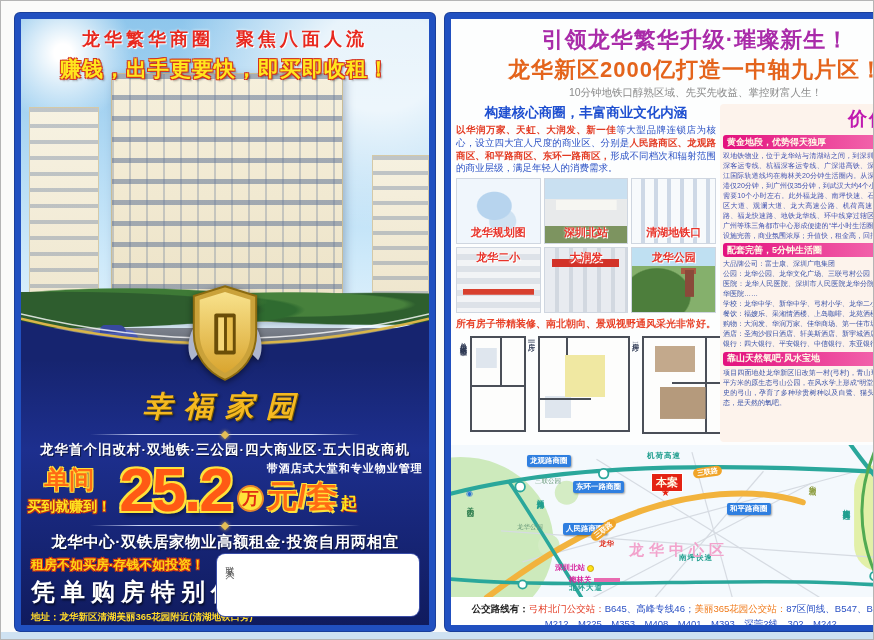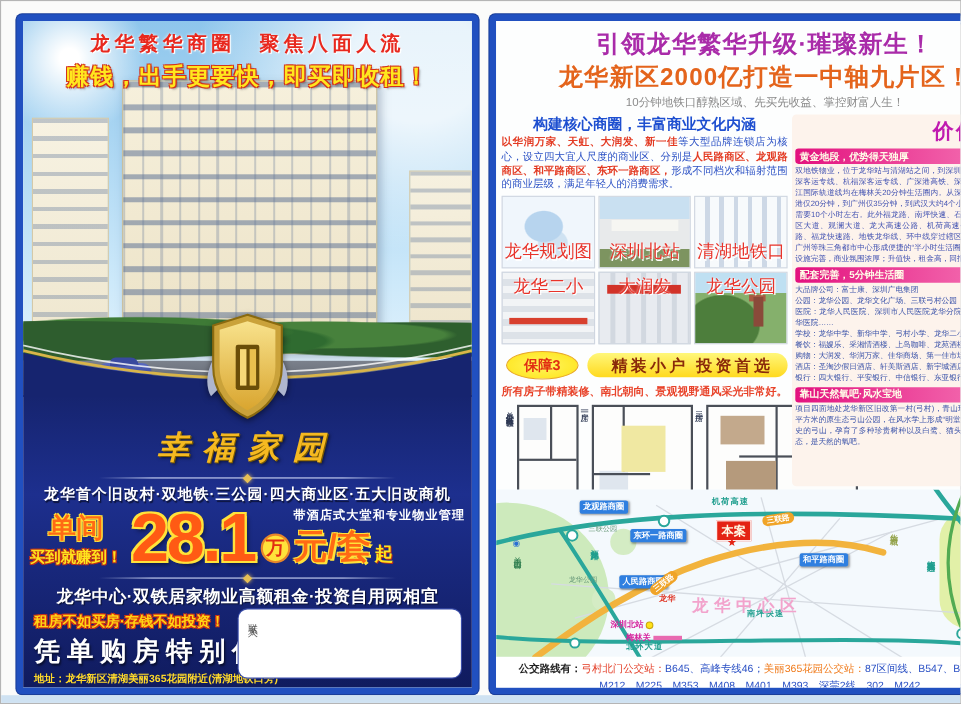--- a/index.html
+++ b/index.html
@@ -106,21 +106,21 @@
   .rp-tagline  { font-size:10.5px; color:#8a8a8a; margin-top:1px; }
 
   .rp-cols { display:flex; gap:4px; margin-top:4px; height:338px; }
   .rp-main { width:260px; }
   .rp-commerce-h { text-align:center; font-size:13.5px; font-weight:bold; color:#1e4fd0; }
   .rp-commerce-p { margin-top:2px; font-size:9.5px; line-height:1.35; text-align:justify; }
   .seg-red  { color:#e33a22; font-weight:bold; }
   .seg-blue { color:#2a50c4; }
   .photo-grid { display:grid; grid-template-columns:repeat(3,1fr); gap:3px; margin-top:3px; }
   .ph { position:relative; height:66px; border:1px solid #cfd6e0; }
-  .ph .cap { position:absolute; left:0; right:0; text-align:center; font-size:16px; font-weight:normal; color:#e8332a;
+  .ph .cap { position:absolute; left:0; right:0; text-align:center; font-size:11px; font-weight:bold; color:#e8332a;
              text-shadow:0 0 2px #ffffff, 1px 1px 0 #ffffff; }
   .cap-bottom { bottom:3px; } .cap-top { top:2px; }
   .ph1 { background:
       radial-gradient(ellipse at 45% 42%, #b7d4ee 0 26%, rgba(0,0,0,0) 28%),
       radial-gradient(ellipse at 55% 66%, #cfe2f2 0 20%, rgba(0,0,0,0) 22%), #f0f6fc; }
   .ph2 { background:
       linear-gradient(#f6f6f2,#f6f6f2) 50% 38%/74% 16% no-repeat,
       linear-gradient(#c9e0f1 0 32%, #e8eaeb 32% 74%, #7d9460 74% 100%); }
   .ph3 { background:
       repeating-linear-gradient(90deg, #f7fafc 0 9px, #cdd8e6 9px 13px),
@@ -246,21 +246,21 @@
 
       <div class="estate">幸福家园</div>
       <div class="orn"></div>
       <div class="feat">龙华首个旧改村·双地铁·三公园·四大商业区·五大旧改商机</div>
 
       <div class="price-row">
         <div class="pcol">
           <div class="unit">单间</div>
           <div class="buy">买到就赚到！</div>
         </div>
-        <div class="amount">28.1</div>
+        <div class="amount">25.2</div>
         <div class="wan">万</div>
         <div class="pright">
           <div class="mgmt">带酒店式大堂和专业物业管理</div>
           <div class="per-row">
             <span class="per">元/套</span>
             <span class="qi">起</span>
           </div>
         </div>
       </div>
 
@@ -310,24 +310,20 @@
               <span class="cap cap-top">龙华二小</span>
               </div>
             <div class="ph ph5">
               <span class="cap cap-top">大润发</span>
               </div>
             <div class="ph ph6">
               <span class="cap cap-top">龙华公园</span>
               </div>
           </div>
 
-          <div class="guar-row">
-            <div class="guar-badge">保障3</div>
-            <div class="guar-title">精装小户  投资首选</div>
-          </div>
           <div class="guar-note">所有房子带精装修、南北朝向、景观视野通风采光非常好。</div>
 
           <div class="plans">
             <div class="plan">
               <span class="vtext">单身公寓带精装修</span>
               <div class="fp fp1"></div>
             </div>
             <div class="plan">
               <span class="vtext">一房一厅</span>
               <div class="fp fp2"></div>

